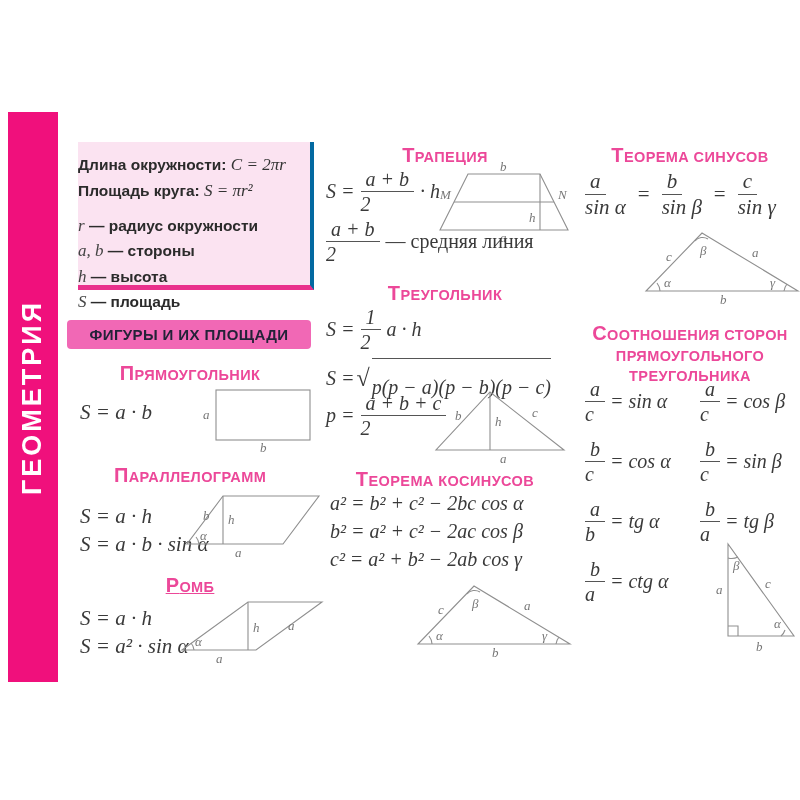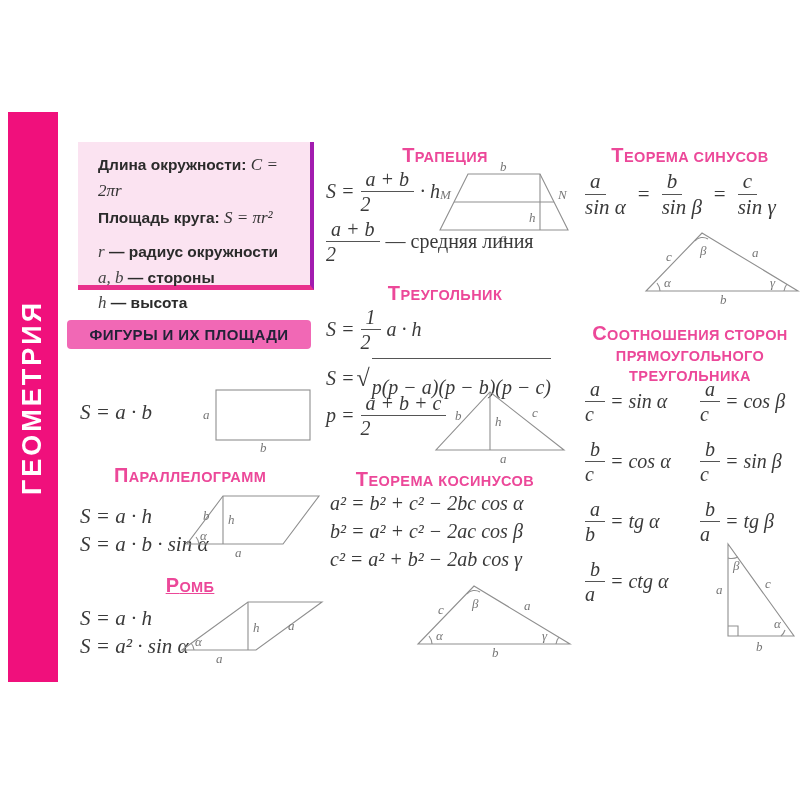--- a/index.html
+++ b/index.html
@@ -9,22 +9,22 @@
 
   
   .sidebar{position:absolute;left:8px;top:112px;width:50px;height:570px;background:#F0107C;}
   .sidebar-title{position:absolute;left:8px;top:112px;width:50px;height:570px;
     display:flex;align-items:center;justify-content:center;}
   .sidebar-title span{transform:rotate(-90deg);white-space:nowrap;color:#fff;
     font-weight:bold;font-size:27px;letter-spacing:3px;font-family:"Liberation Sans",sans-serif;}
 
   
   .infobox{position:absolute;left:78px;top:142px;width:236px;height:148px;
-    background:#FBE3F1;border-right:4px solid #a21caf;border-bottom:5px solid #E9308C;
-    padding:10px 8px 6px 20px;box-sizing:border-box;}
+    background:#FBE3F1;border-right:4px solid #0369a1;border-bottom:5px solid #E9308C;
+    padding:10px 8px 6px 0;box-sizing:border-box;}
   .ib-row{font-size:15.5px;font-weight:bold;color:#2b2b2b;line-height:1.55;}
   .ib-formula{font-family:"Liberation Serif",serif;font-style:italic;font-weight:normal;
     font-size:17px;color:#333;}
   .legend{margin-top:8px;}
   .legend-row{font-size:15.5px;font-weight:bold;color:#2b2b2b;line-height:1.5;}
   .legend-sym{font-family:"Liberation Serif",serif;font-style:italic;font-weight:normal;
     font-size:17px;color:#444;}
 
   
   .banner{position:absolute;left:67px;top:320px;width:244px;height:29px;background:#F168B5;
@@ -90,20 +90,21 @@
       </div>
       <div class="legend-row">
         <span class="legend-sym">S</span>
         <span>— площадь</span>
       </div>
     </div>
   </div>
 
   <div class="banner">ФИГУРЫ И ИХ ПЛОЩАДИ</div>
 
+  <div class="sec-title" style="left:100px;top:360px;width:180px;">Прямоугольник</div>
   <div class="formula" style="left:80px;top:400px;">S = a · b</div>
   <svg class="fig" style="left:198px;top:386px;" width="118" height="68" viewBox="0 0 118 68">
     <rect class="ln" x="18" y="4" width="94" height="50"></rect>
     <text x="5" y="33">a</text>
     <text x="62" y="66">b</text>
   </svg>
 
   <div class="sec-title" style="left:95px;top:462px;width:190px;">Параллелограмм</div>
   <div class="formula" style="left:80px;top:504px;">S = a · h</div>
   <div class="formula" style="left:80px;top:532px;">S = a · b · sin α</div>

